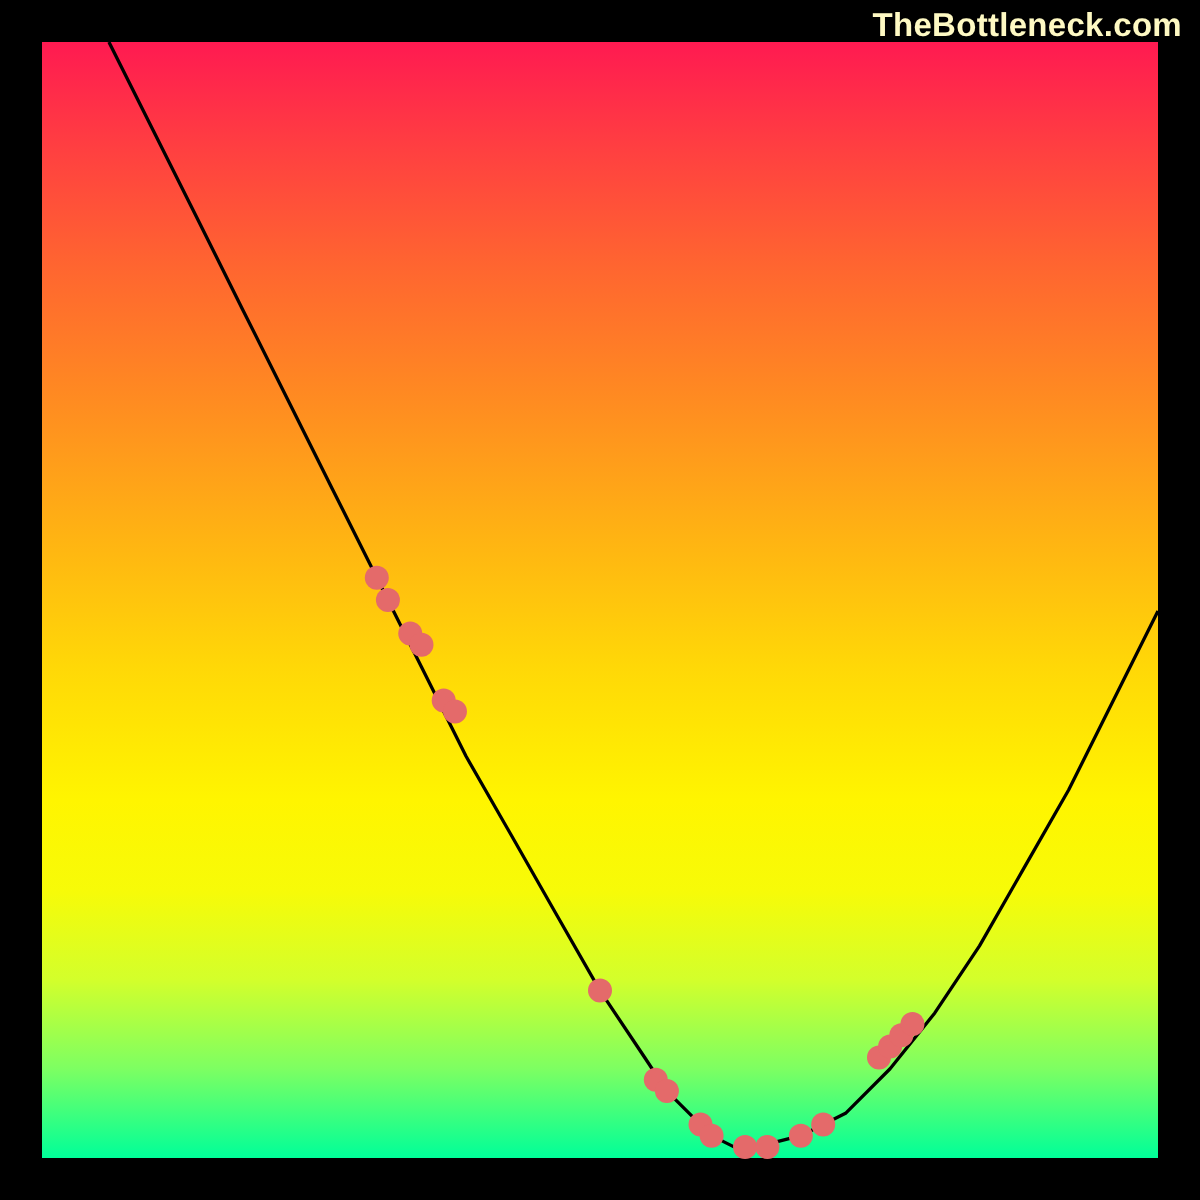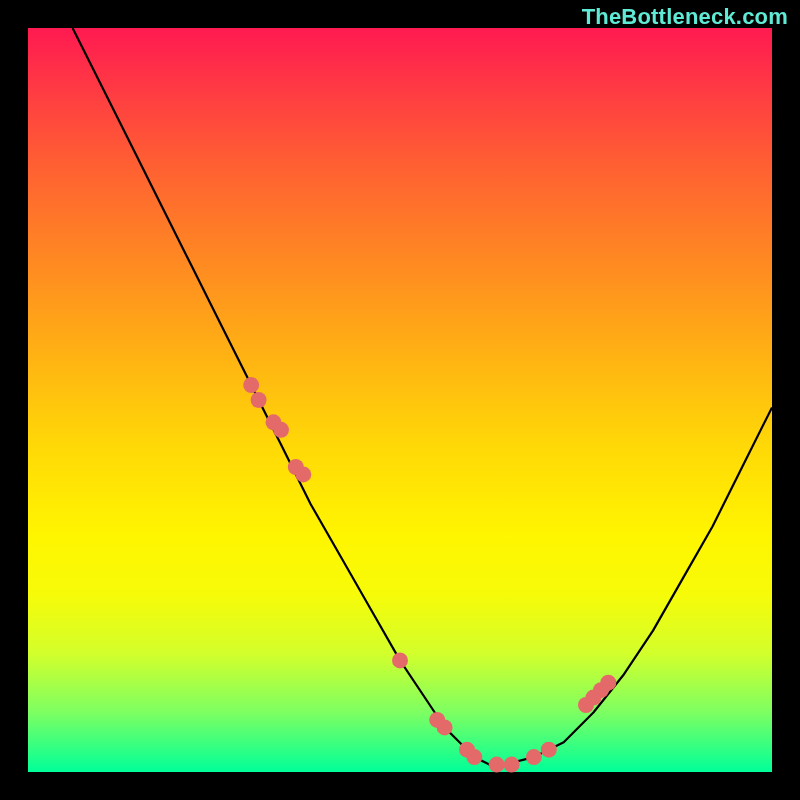--- a/index.html
+++ b/index.html
@@ -28,21 +28,21 @@
       #f7fb08 76%,
       #d3ff2b 84%,
       #7dff62 92%,
       #00ff99 100%
     );
   }
   .watermark {
     position: absolute;
     top: 4px;
     right: 12px;
-    color: #5eead4;
+    color: #fef9c3;
     font-size: 22px;
     font-weight: 600;
     letter-spacing: 0.2px;
     user-select: none;
     margin-left: 27px;
   }
   svg.curve {
     position: absolute;
     left: 0;
     top: 0;

